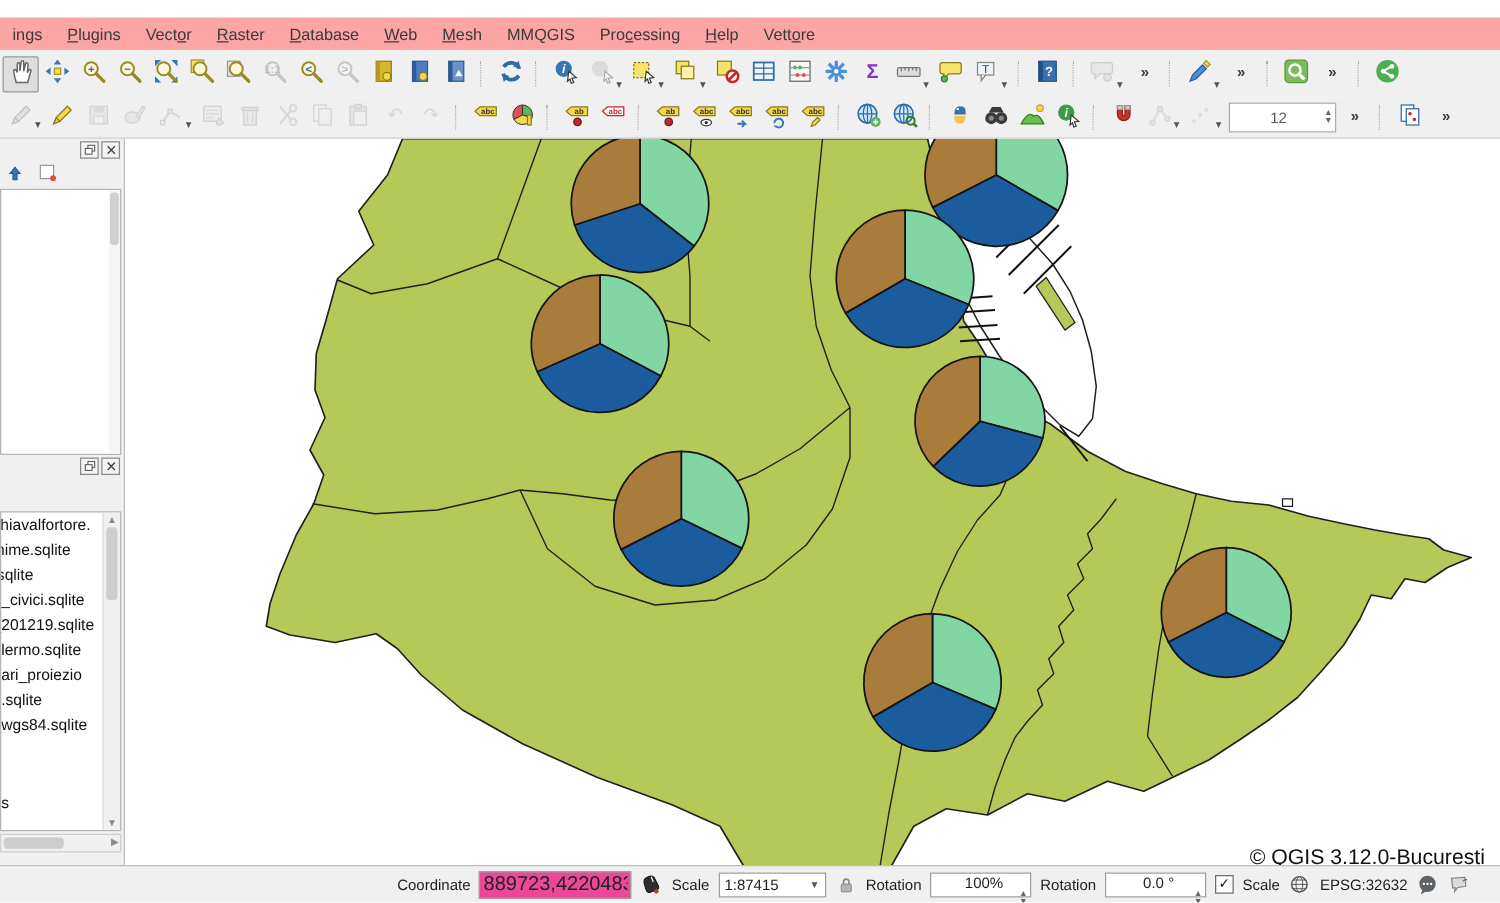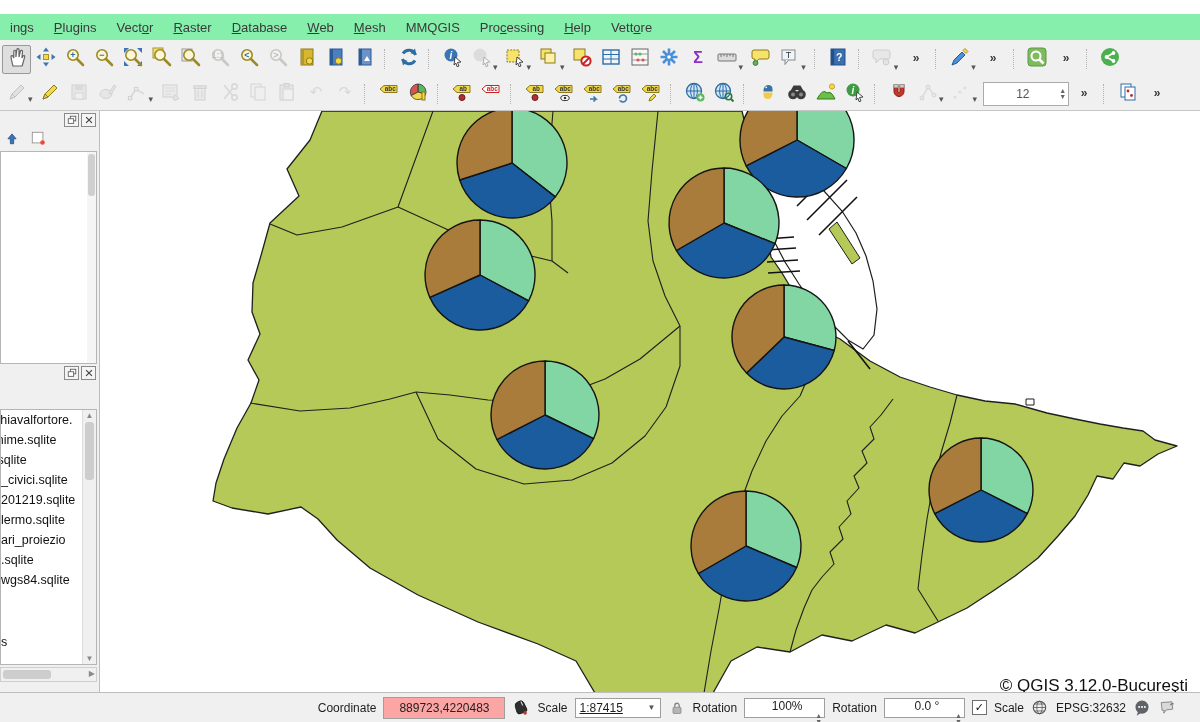--- a/index.html
+++ b/index.html
@@ -1,20 +1,20 @@
 <!DOCTYPE html>
 <html><head>
 <meta charset="utf-8">
 <style>
   html,body{margin:0;padding:0;background:#fff;}
   body{width:1200px;height:722px;overflow:hidden;font-family:"Liberation Sans",sans-serif;}
   #app{position:relative;width:1200px;height:722px;background:#fff;}
 
   
-  .menubar{position:absolute;top:14px;left:0;right:0;height:26px;background:#86efac;display:flex;align-items:center;font-size:13px;color:#3a3a3a;}
+  .menubar{position:absolute;top:14px;left:0;right:0;height:26px;background:#fca5a5;display:flex;align-items:center;font-size:13px;color:#3a3a3a;}
   .mi{padding:4px 10px;cursor:default;white-space:nowrap;}
   .mi u{text-decoration:underline;}
 
   
   .tb{position:absolute;left:0;right:0;background:#f0f0f0;display:flex;align-items:center;padding-left:2px;}
   #tb1{top:40px;height:38px;}
   #tb2{top:78px;height:32px;}
   .tbtn{width:27px;height:27px;display:flex;align-items:center;justify-content:center;border:1px solid transparent;border-radius:2px;flex:0 0 auto;}
   .tbtn.pressed{background:#dedede;border-color:#999;}
   .tbtn.dis{opacity:.38;filter:grayscale(.9);}
@@ -46,23 +46,23 @@
   .hs-thumb{position:absolute;left:2px;top:2px;width:48px;height:9px;background:#cdcdcd;border-radius:3px;}
   .hs-right{position:absolute;right:1px;top:1px;font-size:8px;color:#8a8a8a;}
 
   .map-canvas{position:absolute;left:100px;top:0;width:1100px;height:588px;background:#fff;overflow:hidden;}
   #map{position:absolute;left:0;top:0;}
   .copyright{position:absolute;right:12px;bottom:3px;font-size:17px;color:#101010;}
 
   
   .statusbar{position:absolute;left:0;top:692px;width:1200px;height:30px;background:#f0f0f0;border-top:1px solid #bdbdbd;display:flex;align-items:center;gap:7px;box-sizing:border-box;padding:0 24px;font-size:12px;color:#1d1d1d;}
   .sb-label{white-space:nowrap;}
-  .sb-input{height:18px;border:1px solid #9e9e9e;background:#fca5a5;font-size:12px;text-align:center;font-family:inherit;color:#222;outline:none;}
+  .sb-input{height:18px;border:1px solid #9e9e9e;background:#ec4899;font-size:16px;text-align:center;font-family:inherit;color:#222;outline:none;}
   .combo{width:76px;height:18px;border:1px solid #9e9e9e;background:#fff;display:flex;align-items:center;padding:0 4px;gap:4px;}
-  .combo .val{flex:1;text-decoration:underline;}
+  .combo .val{flex:1;}
   .combo .ca{font-size:8px;color:#555;}
   .spinbox{width:74px;height:18px;border:1px solid #9e9e9e;background:#fff;display:flex;align-items:center;padding-left:5px;flex-direction:column;}
   .spinbox .val{flex:1;}
   .cb{width:13px;height:13px;border:1px solid #6f6f6f;background:#fff;font-size:11px;line-height:12px;text-align:center;color:#111;}
   .sbicon{width:18px;height:18px;display:flex;align-items:center;justify-content:center;flex:0 0 auto;}
   .spacer{flex:1;}
 </style>
 </head>
 <body>
 

